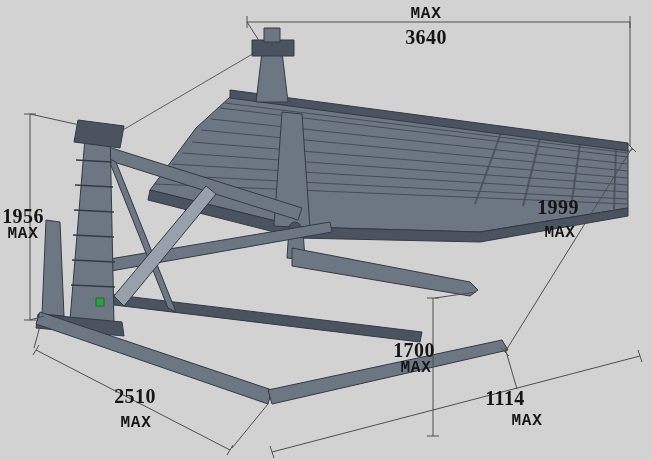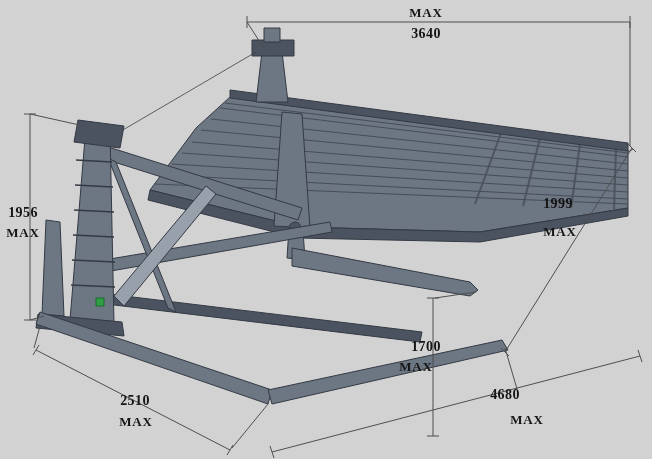--- a/index.html
+++ b/index.html
@@ -28,22 +28,22 @@
   .slat{stroke:var(--slat);stroke-width:1;fill:none;}
   .rib{stroke:var(--slat);stroke-width:2;fill:none;opacity:.8;}
   .rung{stroke:var(--edge);stroke-width:1.5;fill:none;}
   .cable{stroke:var(--cable);stroke-width:1;fill:none;opacity:.8;}
   .dim line{stroke:var(--dim-line);stroke-width:1;}
   .indicator{fill:var(--indicator-green);stroke:#1d6b2d;stroke-width:1;}
   .dim-label{
     position:absolute;text-align:center;color:var(--text);
     font-weight:bold;line-height:1;user-select:none;
   }
-  .dim-value{font-size:14px;letter-spacing:.4px;}
-  .dim-max{font-size:13px;letter-spacing:.8px;}
+  .dim-value{font-size:20px;letter-spacing:.4px;}
+  .dim-max{font-size:16px;letter-spacing:.8px;font-family:Liberation Mono, monospace;}
 </style>
 </head>
 <body>
 
 <div class="stage">
 
   <svg width="652" height="459" viewBox="0 0 652 459">
 
     <polygon class="m-dark" points="108,294 422,332 420,342 106,304"></polygon>
 
@@ -141,22 +141,22 @@
 
   <div class="dim-label dim-max" style="left:396px;top:6px;width:60px;">MAX</div>
   <div class="dim-label dim-value" style="left:394px;top:27px;width:64px;">3640</div>
 
   <div class="dim-label dim-value" style="left:2px;top:206px;width:42px;">1956</div>
   <div class="dim-label dim-max" style="left:4px;top:226px;width:38px;">MAX</div>
 
   <div class="dim-label dim-value" style="left:534px;top:197px;width:48px;">1999</div>
   <div class="dim-label dim-max" style="left:540px;top:225px;width:40px;">MAX</div>
 
-  <div class="dim-label dim-value" style="left:392px;top:340px;width:44px;margin-left:12px;">1700</div>
+  <div class="dim-label dim-value" style="left:392px;top:340px;width:44px;">1700</div>
   <div class="dim-label dim-max" style="left:396px;top:360px;width:40px;">MAX</div>
 
-  <div class="dim-label dim-value" style="left:110px;top:394px;width:50px;text-align:center;">2510</div>
+  <div class="dim-label dim-value" style="left:110px;top:386px;width:50px;text-align:center;">2510</div>
   <div class="dim-label dim-max" style="left:116px;top:415px;width:40px;">MAX</div>
 
-  <div class="dim-label dim-value" style="left:480px;top:388px;width:50px;">4680</div>
+  <div class="dim-label dim-value" style="left:480px;top:388px;width:50px;">1114</div>
   <div class="dim-label dim-max" style="left:506px;top:413px;width:42px;">MAX</div>
 
 </div>
 
 </body></html>

